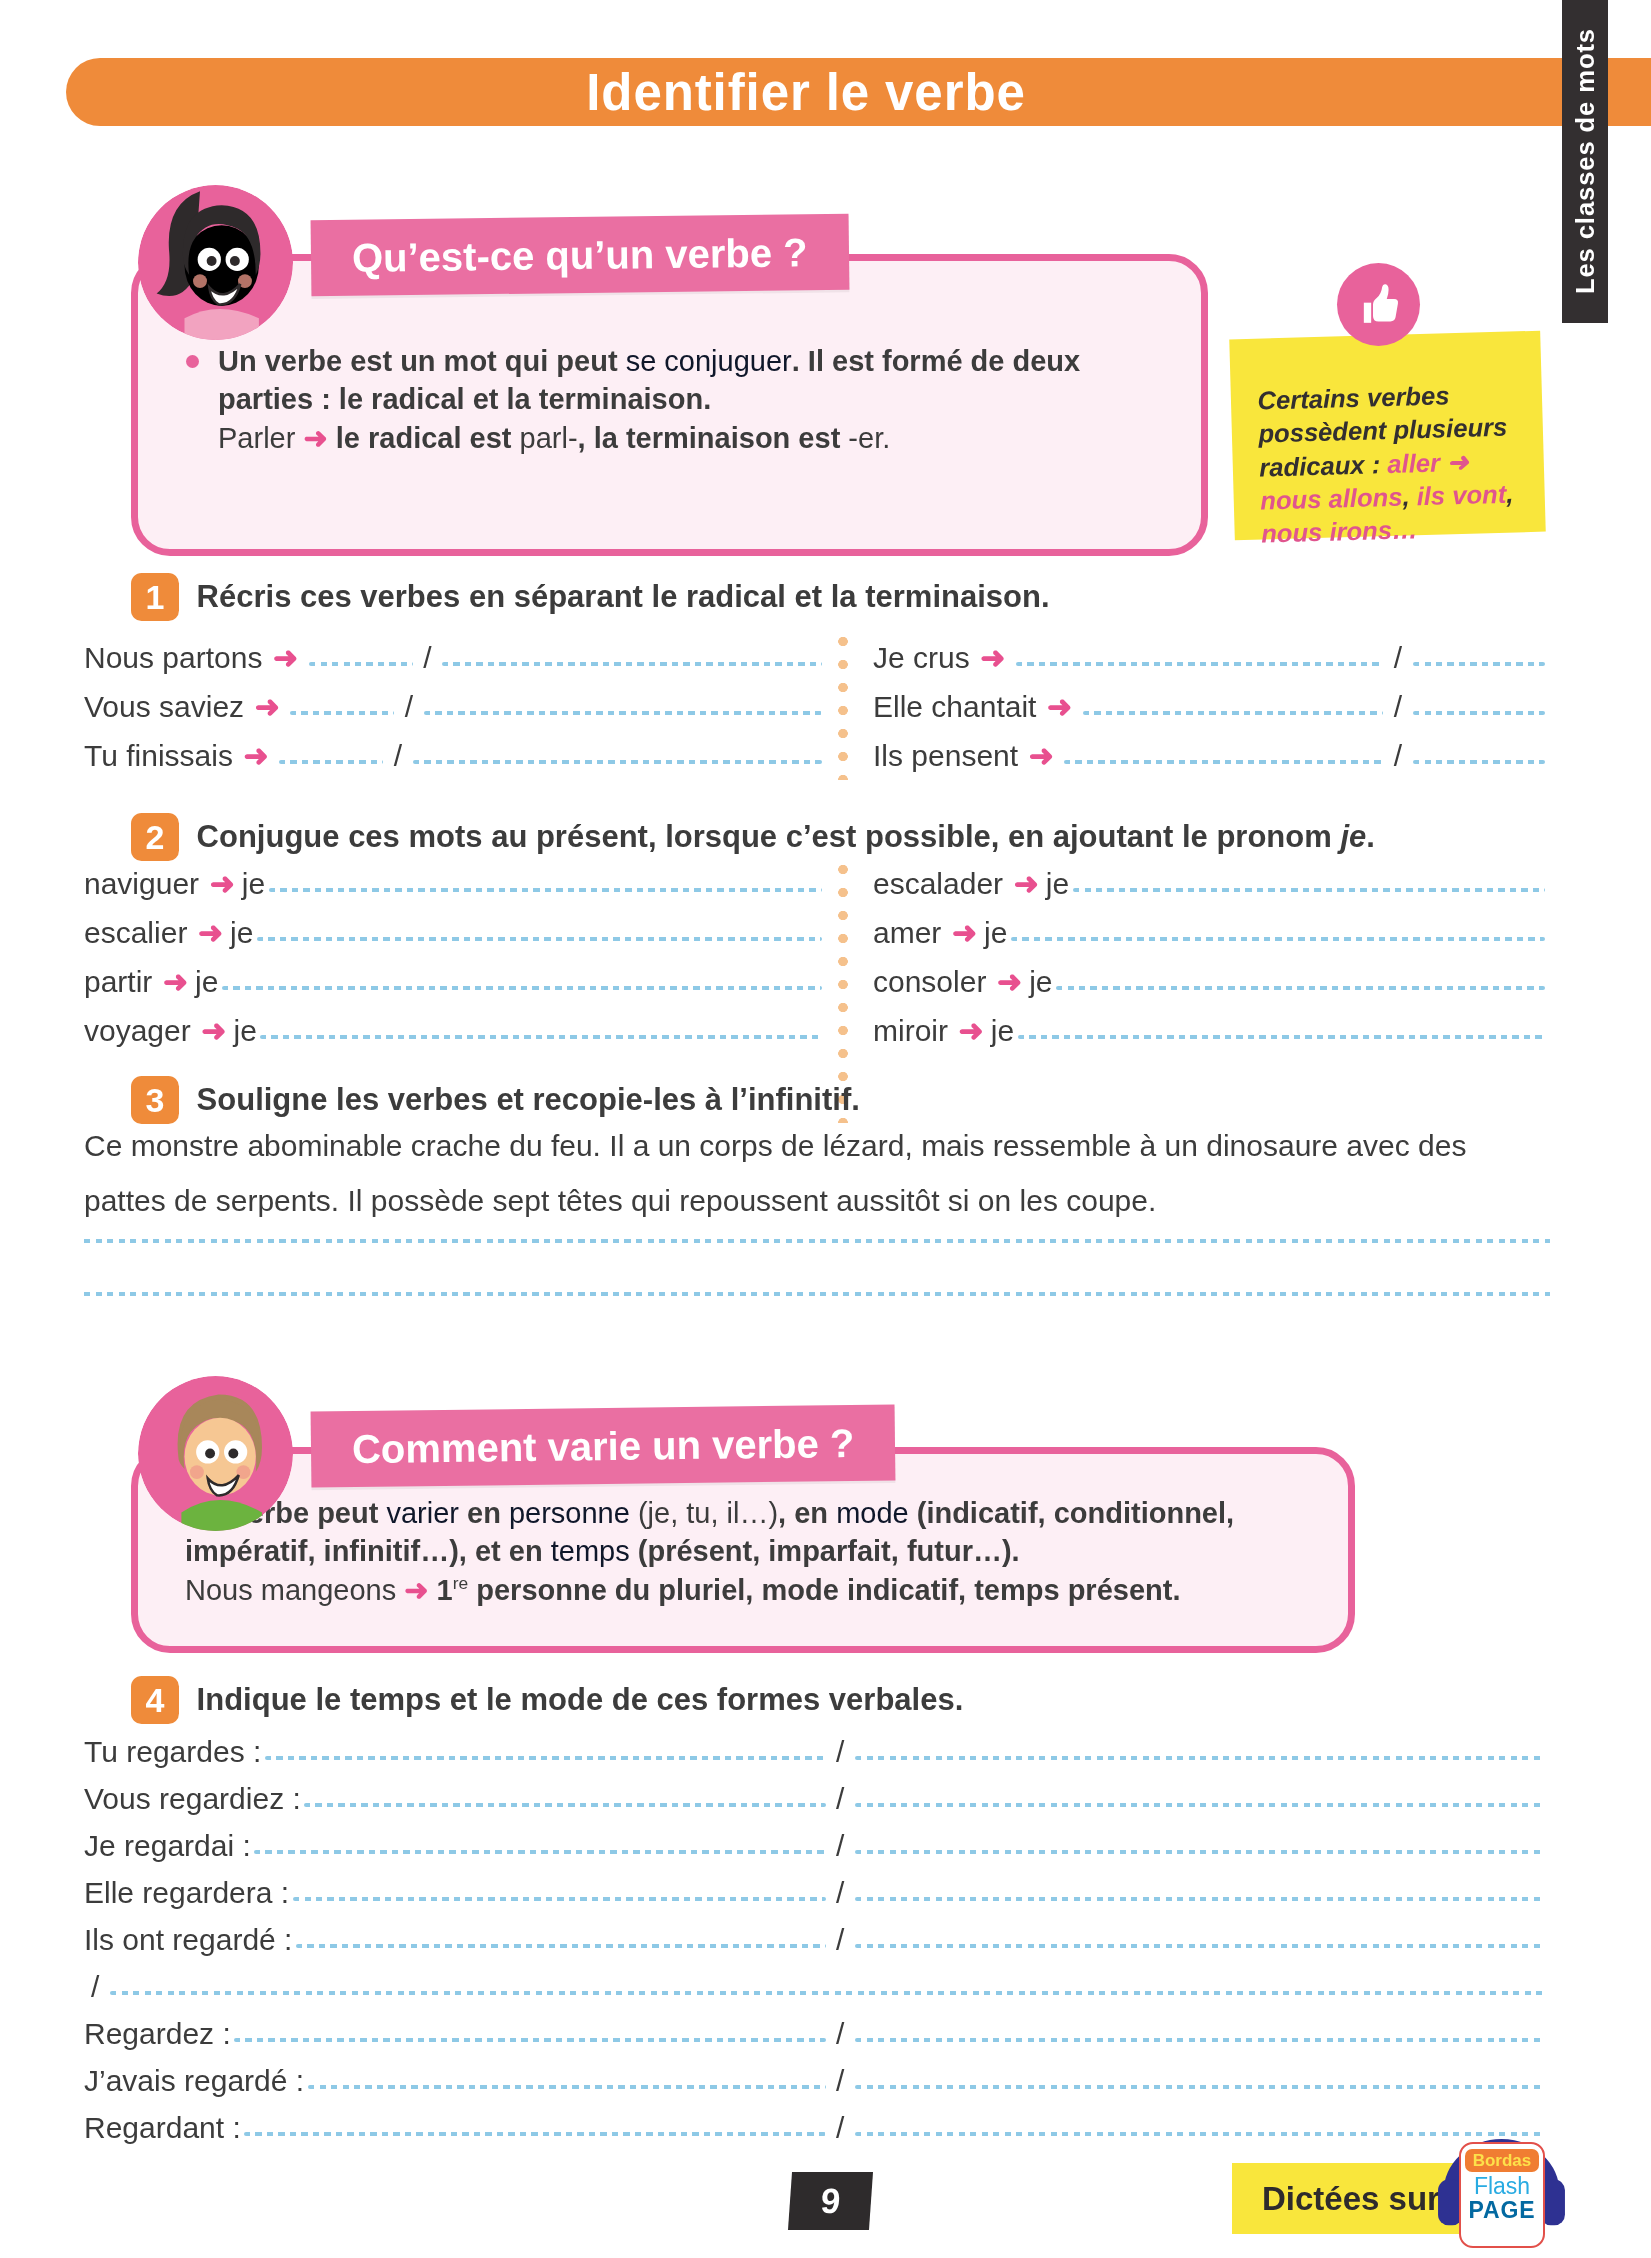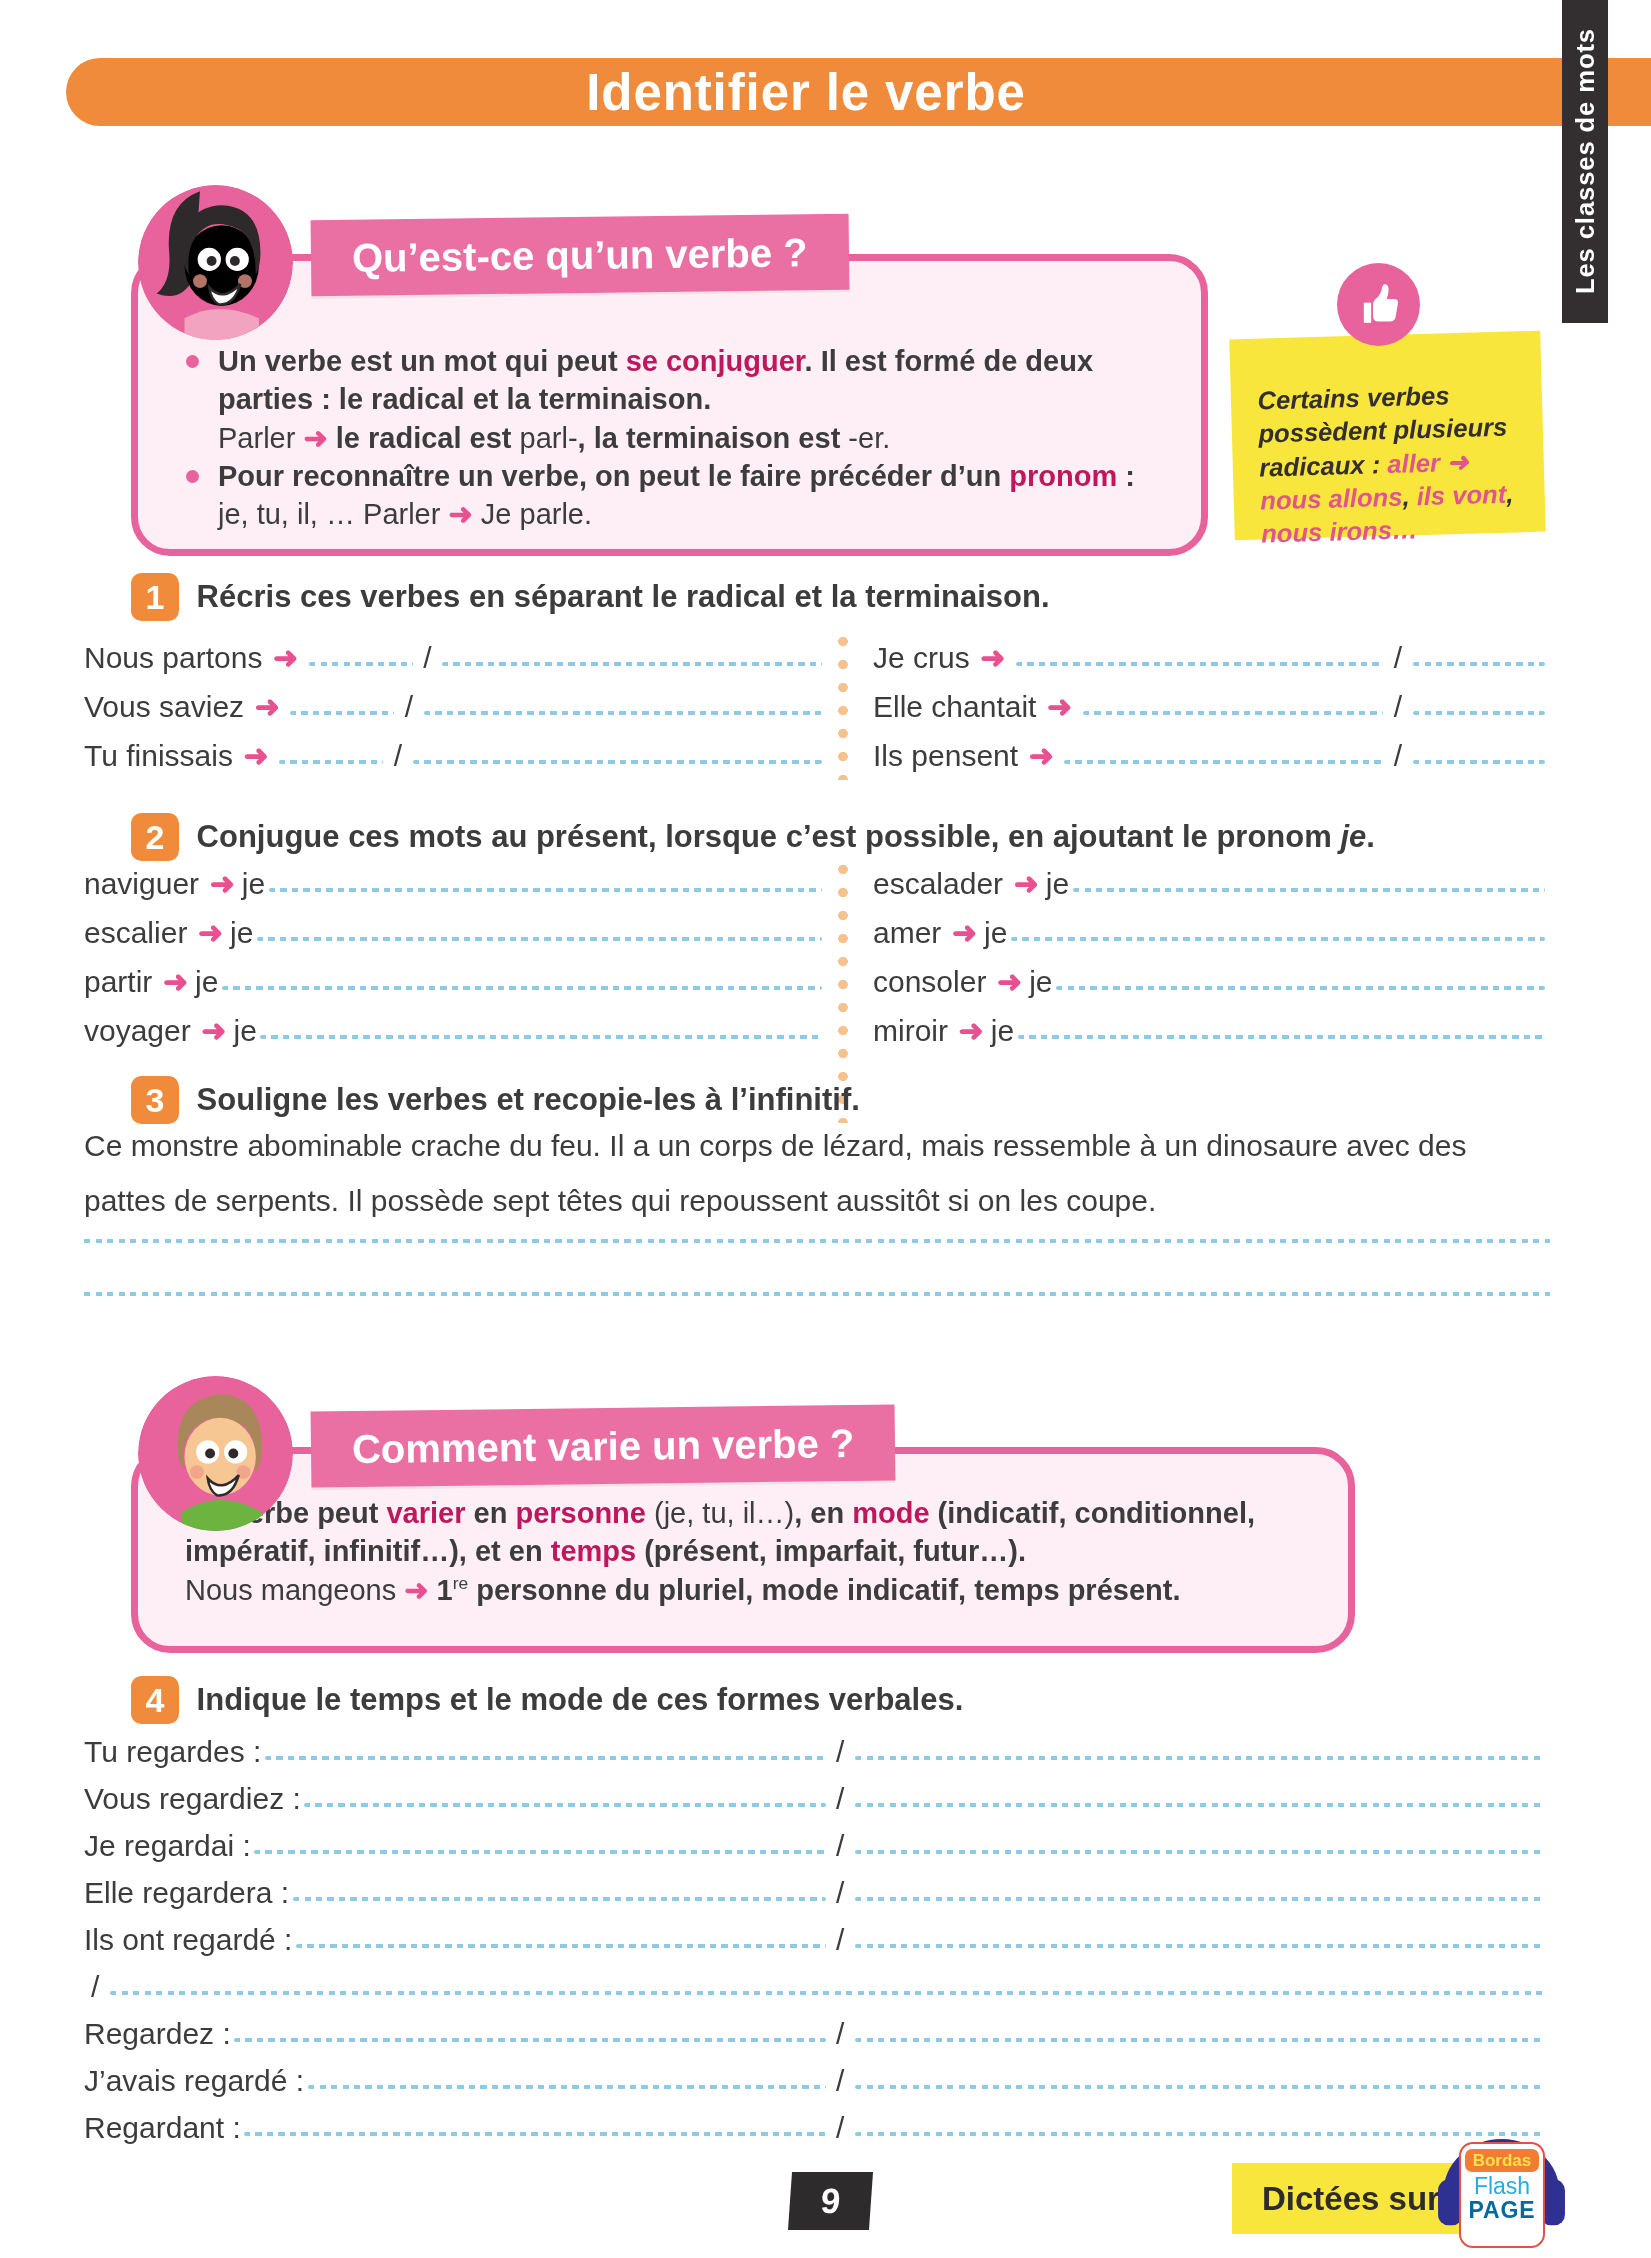--- a/index.html
+++ b/index.html
@@ -37,21 +37,21 @@
   #avatar-girl{left:138px;top:185px;}
   #avatar-boy{left:138px;top:1376px;}
   .box-content{position:absolute;z-index:2;font-size:29px;line-height:1.32;}
   #box1-content{left:181px;top:342px;width:979px;}
   #box2-content{left:185px;top:1494px;width:1147px;}
   .bullet-line{position:relative;padding-left:37px;}
   .bullet-dot{position:absolute;left:5.3px;top:13.2px;width:13.2px;height:13.2px;border-radius:50%;background:#e8629b;}
   
   .seg-b{font-weight:700;}
   .seg-r{font-weight:400;}
-  .seg-p{color:#be185d;font-weight:700;}
+  .seg-p{color:#0f172a;font-weight:400;}
   .seg-arrow{color:#e8508f;font-weight:700;}
   .seg-bi{font-weight:700;font-style:italic;}
   .seg-nb{color:#332f30;}
   .seg-np{color:#e0558e;}
   .seg-bsup{font-weight:400;vertical-align:super;font-size:0.6em;}
   
   .note{
     position:absolute;left:1232px;top:335px;width:311px;height:201px;background:#f9e63c;
     transform:rotate(-1.6deg);z-index:1;padding:46px 21px 0 26.5px;box-sizing:border-box;
     font-size:25.6px;font-weight:bold;font-style:italic;line-height:1.3;color:#332f30;
@@ -151,25 +151,20 @@
     <path d="M46 66 Q55 76 66 64 Q62 78 52 77 Q47 74 46 66 Z" fill="#fff" stroke="#2e2a2b" stroke-width="1.6"></path>
     <path d="M30 86 Q52 74 78 86 L78 100 L30 100 Z" fill="#f2a3c0"></path>
   </svg>
 </div>
 <div class="box-content" id="box1-content">
   <div class="bullet-line">
     <span class="bullet-dot"></span>
     <div><span class="seg-b">Un verbe est un mot qui peut </span><span class="seg-p">se conjuguer</span><span class="seg-b">. Il est formé de deux parties : le radical et la terminaison.</span></div>
     <div><span class="seg-r">Parler </span><span class="seg-arrow">➜ </span><span class="seg-b">le radical est </span><span class="seg-r">parl-</span><span class="seg-b">, </span><span class="seg-b">la terminaison est </span><span class="seg-r">-er.</span></div>
   </div>
-  <div class="bullet-line">
-    <span class="bullet-dot"></span>
-    <div><span class="seg-b">Pour reconnaître un verbe, on peut le faire précéder d’un </span><span class="seg-p">pronom</span><span class="seg-b"> :</span></div>
-    <div><span class="seg-r">je, tu, il, … Parler </span><span class="seg-arrow">➜ </span><span class="seg-r">Je parle.</span></div>
-  </div>
 </div>
 
 <div class="note">
   <div><span class="seg-nb">Certains verbes possèdent plusieurs radicaux : </span><span class="seg-np">aller ➜ nous allons</span><span class="seg-nb">, </span><span class="seg-np">ils vont</span><span class="seg-nb">, </span><span class="seg-np">nous irons…</span></div>
 </div>
 <div class="thumb">
   <svg viewBox="0 0 60 60" width="55" height="55">
     <path d="M14 28 h8 v22 h-8 z" fill="#fff"></path>
     <path d="M24 30 q0 -4 4 -7 q5 -4 6 -12 q0.6 -3.5 3.6 -3 q3.4 0.8 3.4 6 q0 5 -2 10 h8 q5 0 4.2 5 l-2.6 15 q-0.8 4.5 -5.6 4.5 h-13 q-6 0 -6 -6 z" fill="#fff"></path>
   </svg>

